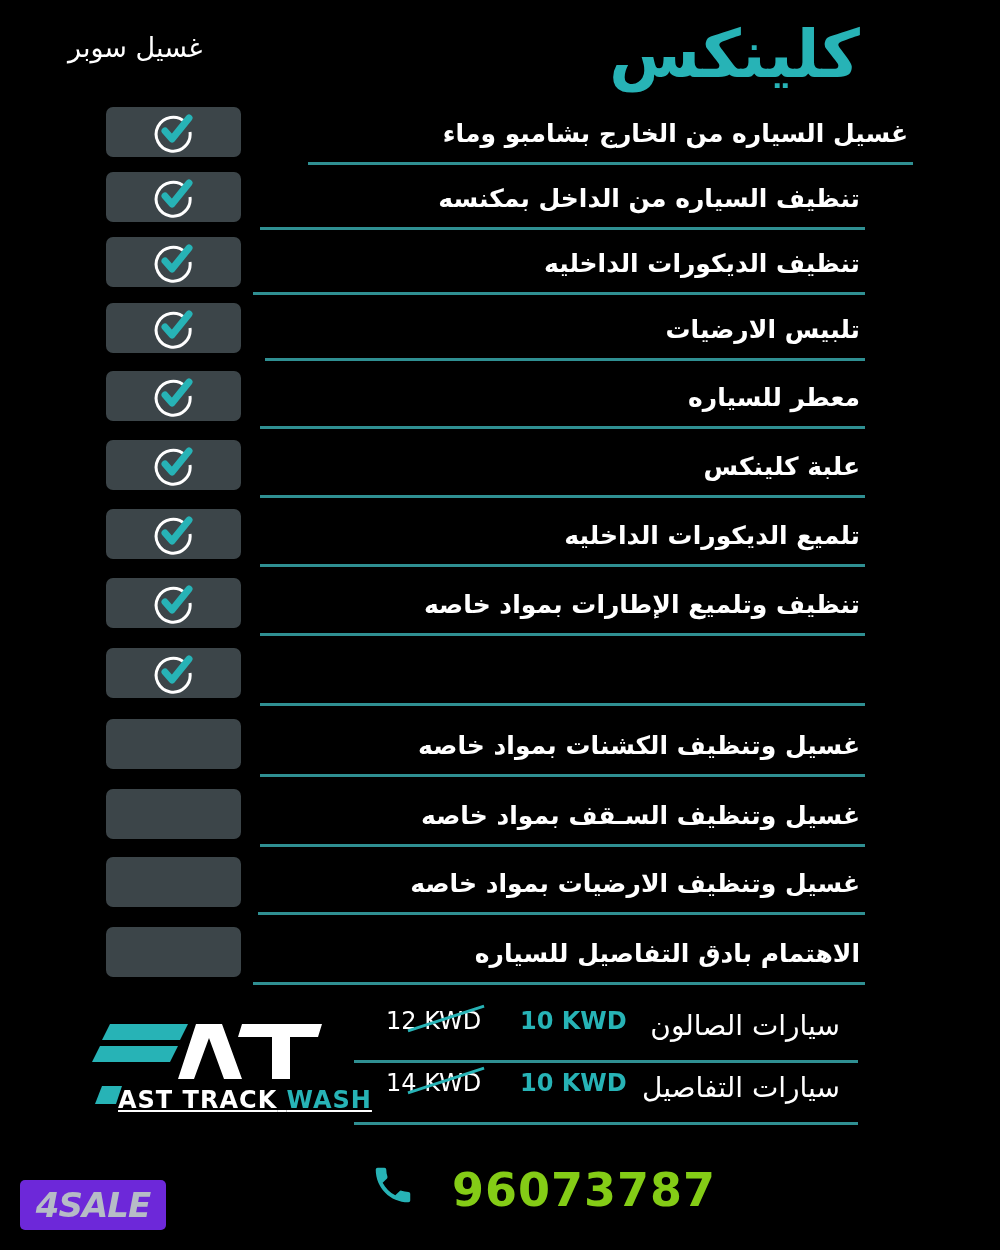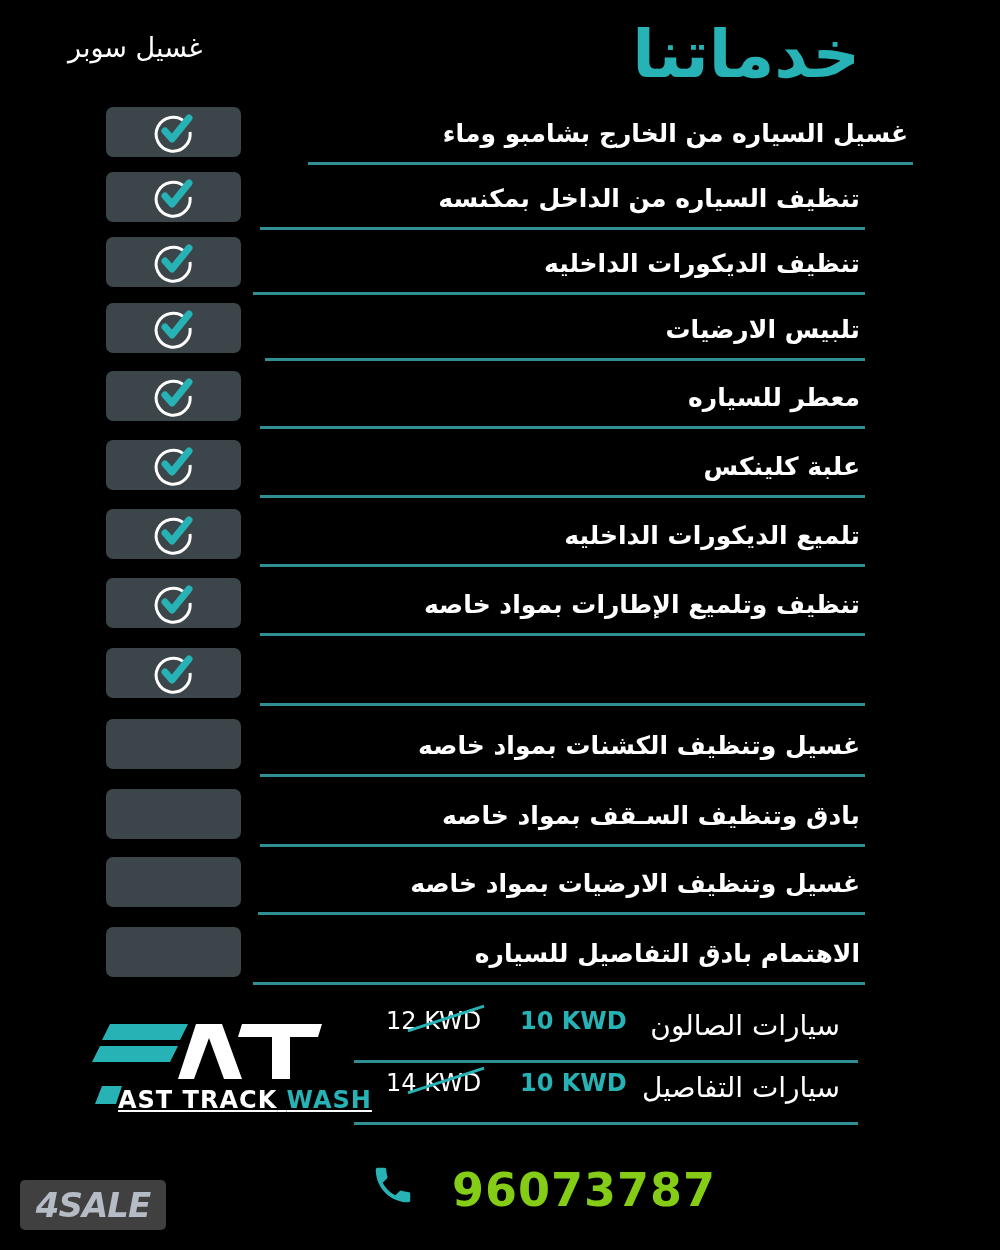--- a/index.html
+++ b/index.html
@@ -15,27 +15,27 @@
   .price-row .cat { position:absolute; right:20px; top:6px; font-size:28px; direction:rtl; color:#fff; }
   .price-row .new { position:absolute; left:170px; top:4px; font-size:24px; color:#27b3b6; font-weight:bold; }
   .price-row .old { position:absolute; left:36px; top:4px; font-size:24px; color:#fff; }
   .price-row .old .strike { position:absolute; left:20px; top:10px; width:80px; height:3px; background:#27b3b6; transform:rotate(-18deg); }
   .price-row .pline { position:absolute; left:4px; right:2px; bottom:0; height:3px; background:#2f8f92; }
   .logo { position:absolute; left:92px; top:1024px; width:230px; height:90px; }
   .logo-text { position:absolute; left:118px; top:1086px; font-size:24px; font-weight:bold; letter-spacing:1px;text-decoration:underline; }
   .logo-text .w { color:#27b3b6; }
   .phone { position:absolute; left:370px; top:1162px; display:flex; align-items:center; }
   .phone-num { position:absolute; left:452px; top:1163px; font-size:46px; font-weight:bold; color:#84cc16; letter-spacing:1px; }
-  .badge { position:absolute; left:20px; top:1180px; width:146px; height:50px; background:#404040; border-radius:5px; display:flex; align-items:center; justify-content:center; }
+  .badge { position:absolute; left:20px; top:1180px; width:146px; height:50px; background:#6d28d9; border-radius:5px; display:flex; align-items:center; justify-content:center; }
   .badge span { font-size:34px; font-weight:bold; font-style:italic; color:#b6bcc6; letter-spacing:-1px; }
 </style>
 </head>
 <body>
 
-<div class="title">خدماتنا</div>
+<div class="title">كلينكس</div>
 <div class="subtitle">غسيل سوبر</div>
 
 <div id="services">
     <div class="row" style="top: 107px; padding-left: 48px;">
       <div class="box">
         <svg class="check" viewBox="0 0 44 44">
           <path d="M33 12 A17 17 0 1 0 38 22" fill="none" stroke="#fff" stroke-width="3"></path>
           <path d="M13 21 L20 29 L37 8" fill="none" stroke="#27b3b6" stroke-width="7" stroke-linecap="round" stroke-linejoin="round"></path>
         </svg>
       </div>
@@ -121,21 +121,21 @@
       </div>
       <div class="line" style="top: 55px; width: 605px;"></div>
     </div>
     <div class="row" style="top: 719px;">
       <div class="box"></div>
       <div class="label">غسيل وتنظيف الكشنات بمواد خاصه</div>
       <div class="line" style="top: 55px; width: 605px;"></div>
     </div>
     <div class="row" style="top: 789px;">
       <div class="box"></div>
-      <div class="label">بادق وتنظيف السـقف بمواد خاصه</div>
+      <div class="label">غسيل وتنظيف السـقف بمواد خاصه</div>
       <div class="line" style="top: 55px; width: 605px;"></div>
     </div>
     <div class="row" style="top: 857px;">
       <div class="box"></div>
       <div class="label">غسيل وتنظيف الارضيات بمواد خاصه</div>
       <div class="line" style="top: 55px; width: 607px;"></div>
     </div>
     <div class="row" style="top: 927px;">
       <div class="box"></div>
       <div class="label">الاهتمام بادق التفاصيل للسياره</div>

